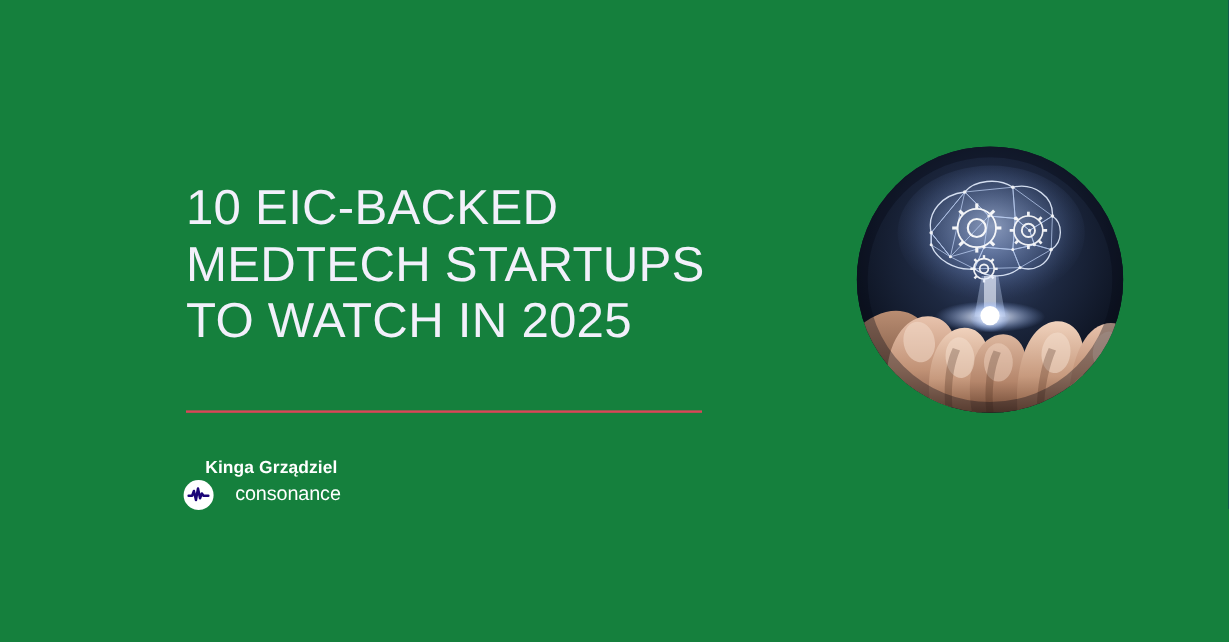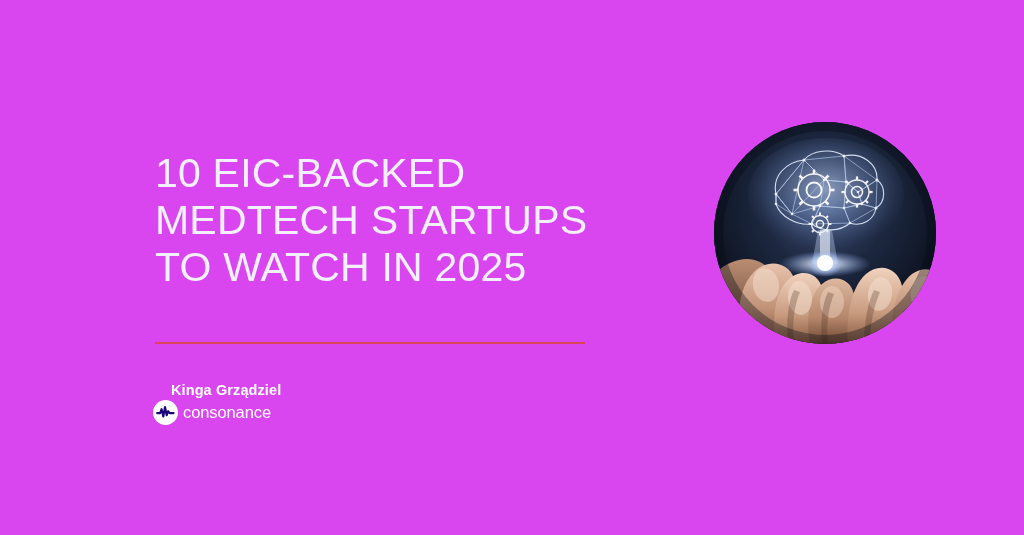--- a/index.html
+++ b/index.html
@@ -12,21 +12,21 @@
     height: 535px;
     overflow: hidden;
     font-family: "Liberation Sans", sans-serif;
     background: #1a0478;
   }
 
   .cover {
     position: relative;
     width: 1024px;
     height: 535px;
-    background: #d946ef;
+    background: #15803d;
     overflow: hidden;
   }
 
   
   .content {
     position: absolute;
     left: 155px;
     top: 150px;
     width: 440px;
   }
@@ -65,21 +65,21 @@
     color: #ffffff;
     margin: 16px;
   }
 
   .brand {
     position: absolute;
     left: 153px;
     top: 400px;
     display: flex;
     align-items: center;
-    gap: 5px;
+    gap: 18px;
   }
 
   .brand-mark {
     width: 25px;
     height: 25px;
     border-radius: 50%;
     background: #ffffff;
     display: flex;
     align-items: center;
     justify-content: center;

